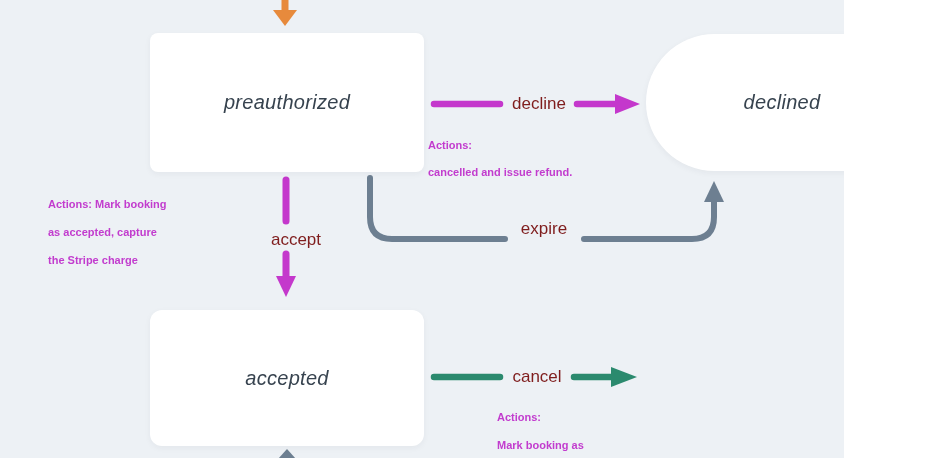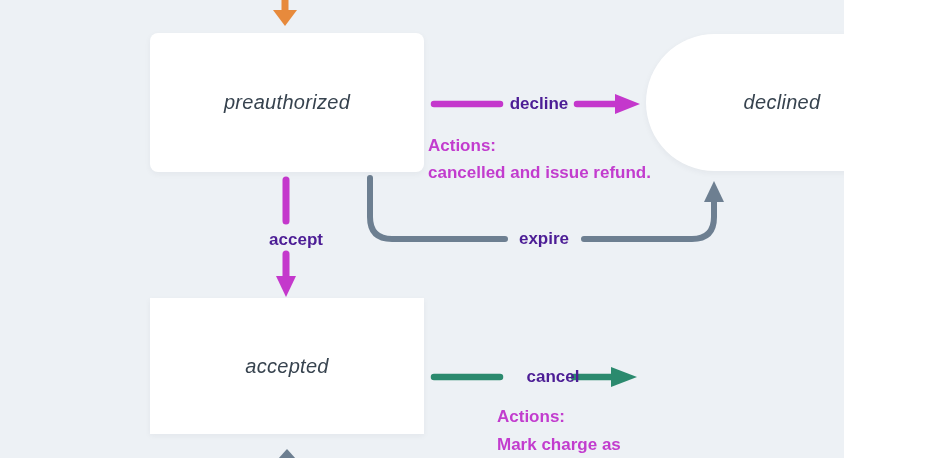--- a/index.html
+++ b/index.html
@@ -29,40 +29,40 @@
   }
   .node-label {
     font-style: italic;
     font-weight: 500;
     font-size: 20px;
     color: #37434f;
     letter-spacing: 0.3px;
   }
   .node-preauthorized { left: 150px; top: 33px;  width: 274px; height: 139px; border-radius: 8px; }
   .node-declined      { left: 646px; top: 34px;  width: 272px; height: 137px; border-radius: 69px; text-align: right; }
-  .node-accepted      { left: 150px; top: 298px; width: 274px; height: 136px; border-radius: 0; }
+  .node-accepted      { left: 150px; top: 310px; width: 274px; height: 136px; border-radius: 12px; }
   .node-cancelled     { left: 646px; top: 312px; width: 272px; height: 135px; border-radius: 68px; }
 
   .edge-label {
     position: absolute;
     transform: translate(-50%, -50%);
     font-size: 17px;
-    font-weight: 700;
-    color: #4c1d95;
+    font-weight: 400;
+    color: #7f1d1d;
     white-space: nowrap;
   }
   .lbl-decline { left: 539px; top: 104px; }
-  .lbl-expire  { left: 544px; top: 239px; }
+  .lbl-expire  { left: 544px; top: 229px; }
   .lbl-accept  { left: 296px; top: 240px; }
-  .lbl-cancel  { left: 537px; top: 377px; margin-left: 16px; }
+  .lbl-cancel  { left: 537px; top: 377px; }
 
   .note {
     position: absolute;
     color: #c23cce;
-    font-size: 17px;
+    font-size: 11px;
     font-weight: 600;
     white-space: nowrap;
   }
   .note div { line-height: 27px; }
   .note-accept  { left: 48px;  top: 190px; }
   .note-accept div  { line-height: 28px; }
   .note-decline { left: 428px; top: 132px; }
   .note-cancel  { left: 497px; top: 403px; }
   .note-cancel div  { line-height: 28px; }
 </style>
@@ -123,19 +123,24 @@
   <span class="edge-label lbl-decline">decline</span>
   <span class="edge-label lbl-expire">expire</span>
   <span class="edge-label lbl-accept">accept</span>
   <span class="edge-label lbl-cancel">cancel</span>
 
   <div class="note note-decline">
     <div>Actions:</div>
     <div>cancelled and issue refund.</div>
   </div>
 
+  <div class="note note-accept">
+    <div>Actions: Mark booking</div>
+    <div>as accepted, capture</div>
+    <div>the Stripe charge</div>
+  </div>
 
   <div class="note note-cancel">
     <div>Actions:</div>
-    <div>Mark charge as</div>
+    <div>Mark booking as</div>
   </div>
 
 </div>
 
 </body></html>

